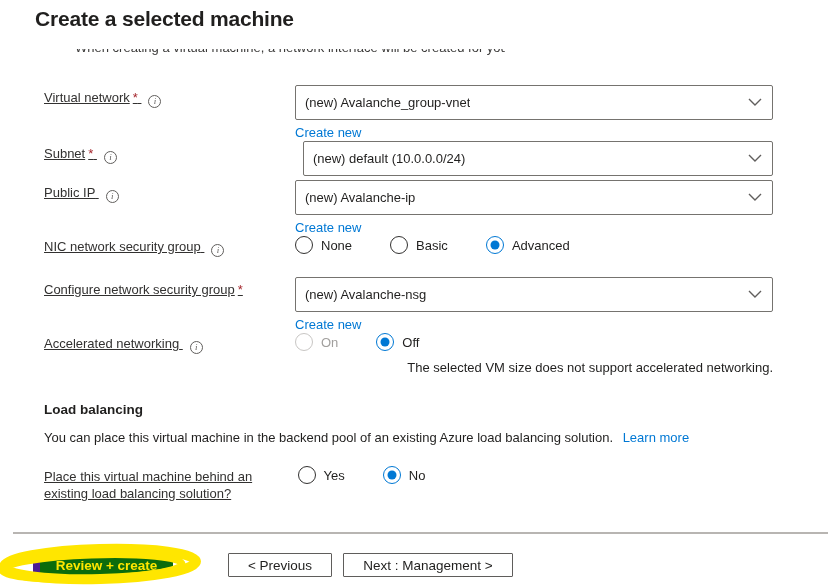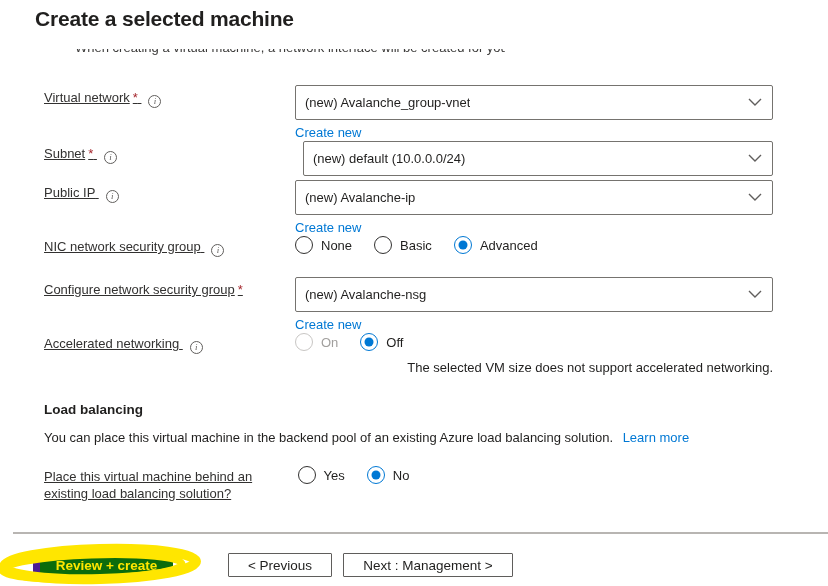--- a/index.html
+++ b/index.html
@@ -41,21 +41,21 @@
     display: flex; align-items: center; justify-content: space-between;
     height: 35px; border: 1px solid #75736f; border-radius: 2px;
     background: #fff; padding: 0 10px 0 9px; cursor: pointer;
     color: #201f1e;
   }
   .select .val { white-space: nowrap; overflow: hidden; }
   .createnew {
     display: inline-block; margin-top: 5px; color: #0078d4;
     text-decoration: none; cursor: pointer;
   }
-  .radios { display: flex; align-items: center; gap: 22px; padding-top: 2px; }
+  .radios { display: flex; align-items: center; gap: 38px; padding-top: 2px; }
   .opt { display: flex; align-items: center; gap: 8px; cursor: pointer; }
   .radio {
     width: 18px; height: 18px; border: 1px solid #323130; border-radius: 50%;
     background: #fff; flex: 0 0 auto; position: relative;
   }
   .radio.sel { border: 1.6px solid #0078d4; }
   .radio.sel::after {
     content: ""; position: absolute; left: 50%; top: 50%;
     width: 9px; height: 9px; border-radius: 50%; background: #0078d4;
     transform: translate(-50%, -50%);

